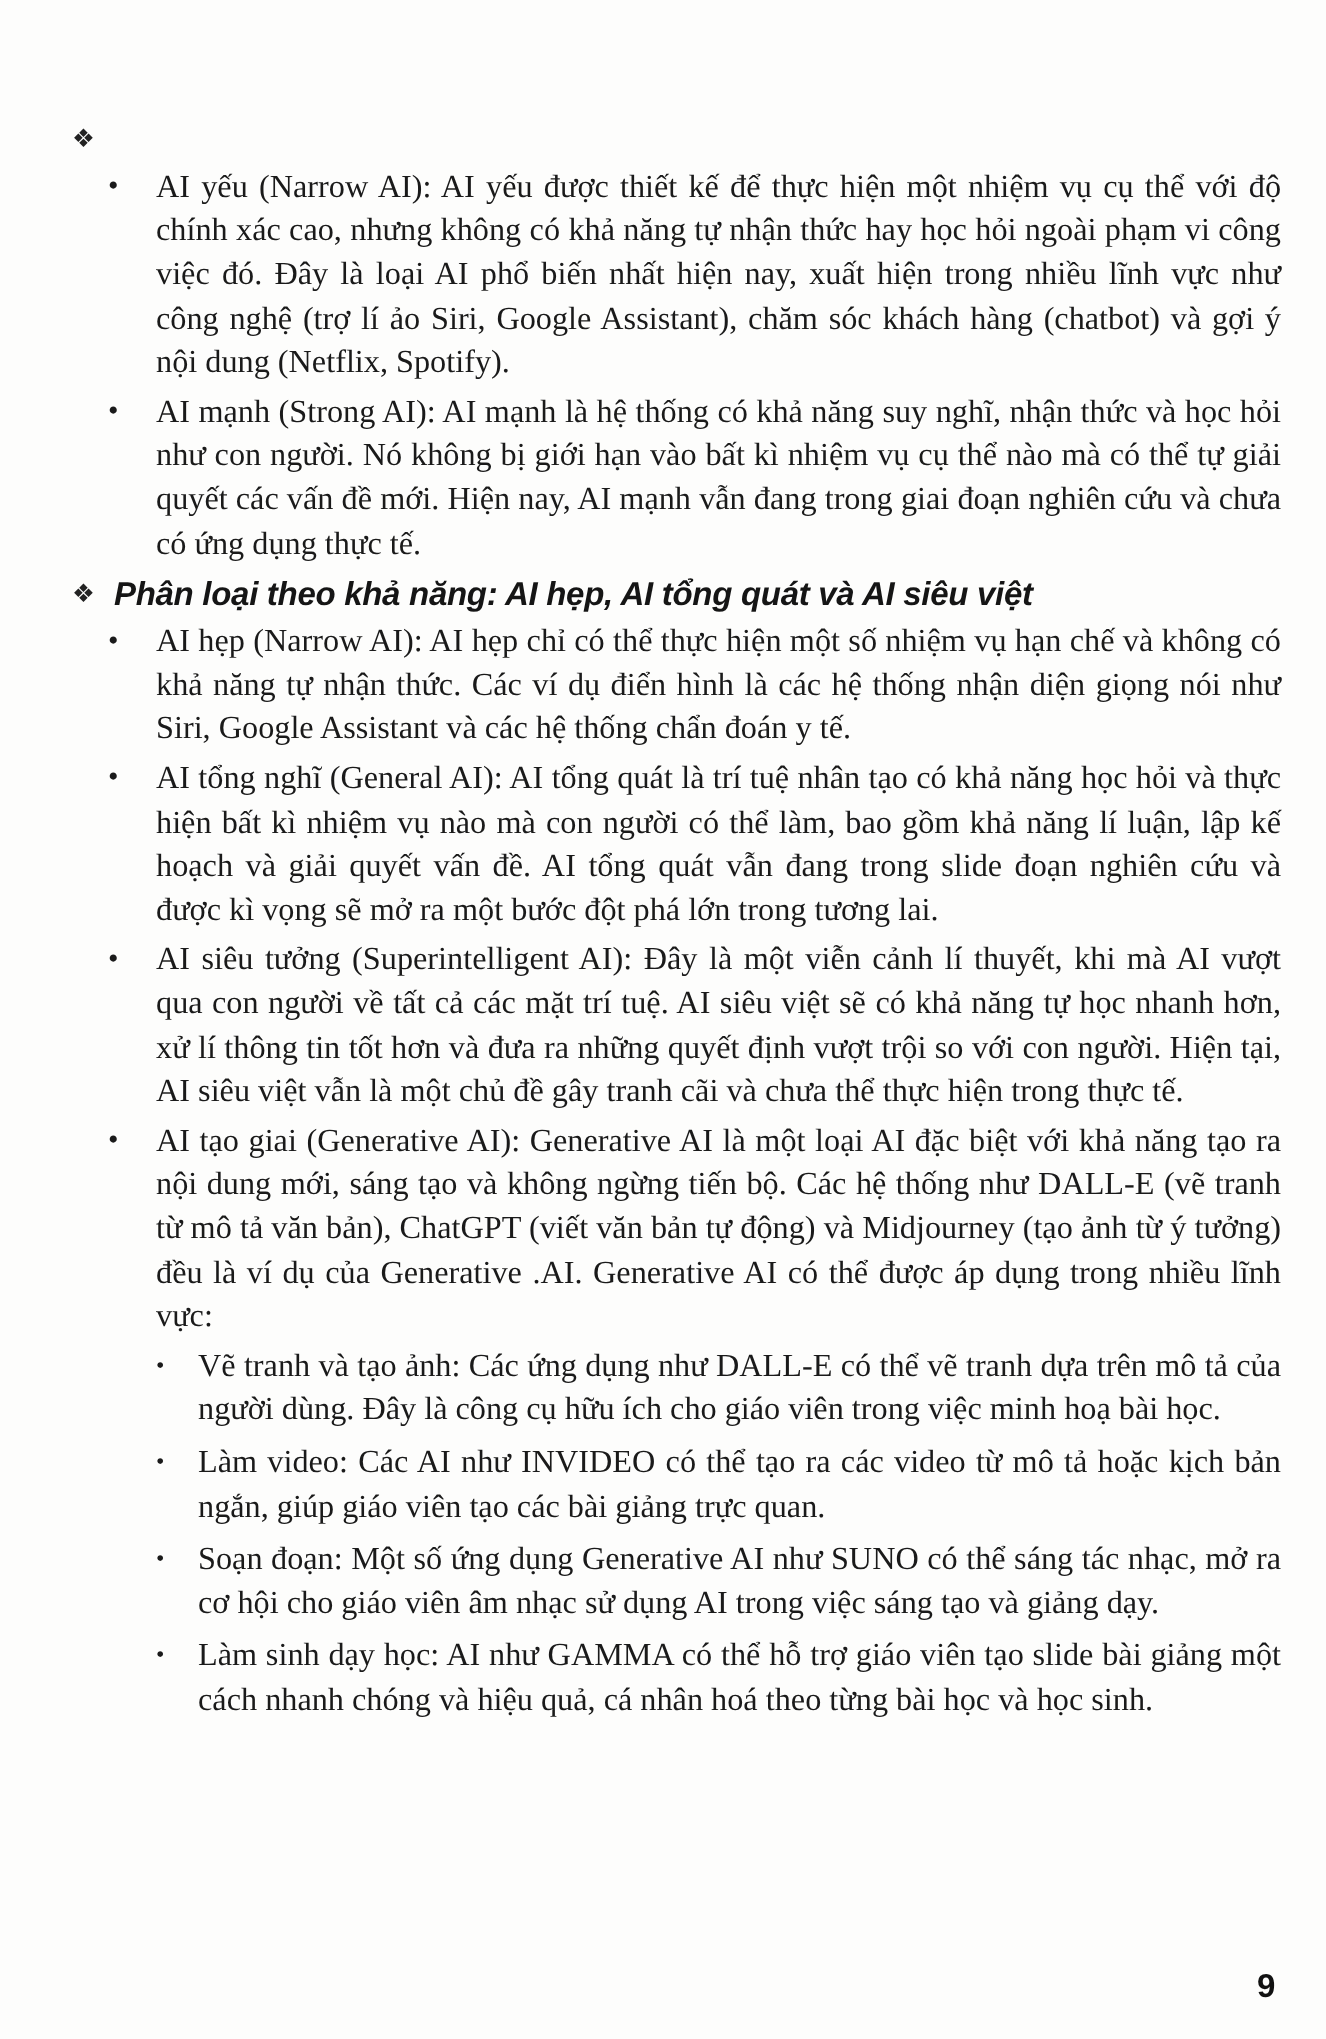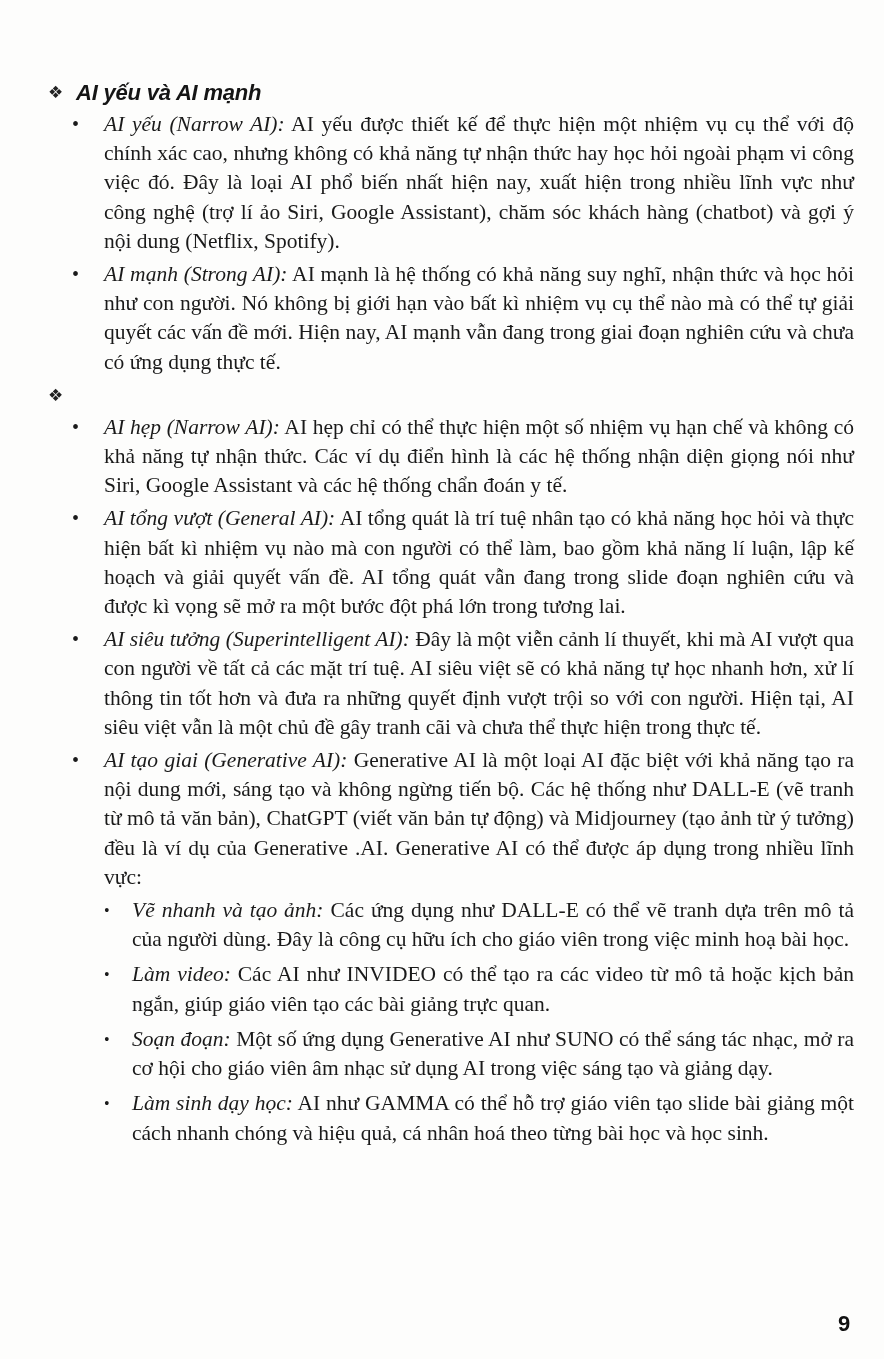--- a/index.html
+++ b/index.html
@@ -14,74 +14,74 @@
     font-size: 22px; line-height: 30px; color: #151515; margin: 0; display: flex; align-items: center;
     letter-spacing: -0.2px;
   }
   .heading .diamond { font-style: normal; font-size: 17px; width: 28px; display: inline-block; color: #222; }
   ul.l1 { list-style: none; margin: 0; padding: 0; }
   ul.l1 > li { position: relative; padding-left: 56px; font-size: 21.5px; line-height: 29.2px; text-align: justify; margin: 2px 0 4px 0; }
   ul.l1 > li > .bullet { position: absolute; left: 24px; top: 0; font-size: 20px; }
   ul.l2 { list-style: none; margin: 4px 0 0 0; padding: 0; }
   ul.l2 > li { position: relative; padding-left: 28px; font-size: 21.5px; line-height: 29.2px; text-align: justify; margin: 0 0 6px 0; }
   ul.l2 > li > .bullet { position: absolute; left: 0; top: 0; font-size: 16px; }
-  .term { font-style: italic; }
+  .term { }
   .section { margin-bottom: 0; }
   .page-number {
     position: absolute; left: 838px; top: 1311px; font-family: "Liberation Sans", "DejaVu Sans", sans-serif;
     font-weight: bold; font-size: 22px; color: #111;
   }
 </style>
 </head>
 <body>
 
 <div class="page">
   <div class="content">
 
     <div class="section">
       <h2 class="heading">
         <span class="diamond">❖</span>
-        <span>AI yếu và AI mạnh</span>
       </h2>
       <ul class="l1">
         <li>
           <span class="bullet">•</span>
           <span class="term">AI yếu (Narrow AI):</span><span> AI yếu được thiết kế để thực hiện một nhiệm vụ cụ thể với độ chính xác cao, nhưng không có khả năng tự nhận thức hay học hỏi ngoài phạm vi công việc đó. Đây là loại AI phổ biến nhất hiện nay, xuất hiện trong nhiều lĩnh vực như công nghệ (trợ lí ảo Siri, Google Assistant), chăm sóc khách hàng (chatbot) và gợi ý nội dung (Netflix, Spotify).</span>
         </li>
         <li>
           <span class="bullet">•</span>
           <span class="term">AI mạnh (Strong AI):</span><span> AI mạnh là hệ thống có khả năng suy nghĩ, nhận thức và học hỏi như con người. Nó không bị giới hạn vào bất kì nhiệm vụ cụ thể nào mà có thể tự giải quyết các vấn đề mới. Hiện nay, AI mạnh vẫn đang trong giai đoạn nghiên cứu và chưa có ứng dụng thực tế.</span>
         </li>
       </ul>
     </div>
 
     <div class="section">
       <h2 class="heading">
         <span class="diamond">❖</span>
+        <span>Phân loại theo khả năng: AI hẹp, AI tổng quát và AI siêu việt</span>
       </h2>
       <ul class="l1">
         <li>
           <span class="bullet">•</span>
           <span class="term">AI hẹp (Narrow AI):</span><span> AI hẹp chỉ có thể thực hiện một số nhiệm vụ hạn chế và không có khả năng tự nhận thức. Các ví dụ điển hình là các hệ thống nhận diện giọng nói như Siri, Google Assistant và các hệ thống chẩn đoán y tế.</span>
         </li>
         <li>
           <span class="bullet">•</span>
-          <span class="term">AI tổng vượt (General AI):</span><span> AI tổng quát là trí tuệ nhân tạo có khả năng học hỏi và thực hiện bất kì nhiệm vụ nào mà con người có thể làm, bao gồm khả năng lí luận, lập kế hoạch và giải quyết vấn đề. AI tổng quát vẫn đang trong slide đoạn nghiên cứu và được kì vọng sẽ mở ra một bước đột phá lớn trong tương lai.</span>
+          <span class="term">AI tổng nghĩ (General AI):</span><span> AI tổng quát là trí tuệ nhân tạo có khả năng học hỏi và thực hiện bất kì nhiệm vụ nào mà con người có thể làm, bao gồm khả năng lí luận, lập kế hoạch và giải quyết vấn đề. AI tổng quát vẫn đang trong slide đoạn nghiên cứu và được kì vọng sẽ mở ra một bước đột phá lớn trong tương lai.</span>
         </li>
         <li>
           <span class="bullet">•</span>
           <span class="term">AI siêu tưởng (Superintelligent AI):</span><span> Đây là một viễn cảnh lí thuyết, khi mà AI vượt qua con người về tất cả các mặt trí tuệ. AI siêu việt sẽ có khả năng tự học nhanh hơn, xử lí thông tin tốt hơn và đưa ra những quyết định vượt trội so với con người. Hiện tại, AI siêu việt vẫn là một chủ đề gây tranh cãi và chưa thể thực hiện trong thực tế.</span>
         </li>
         <li>
           <span class="bullet">•</span>
           <span class="term">AI tạo giai (Generative AI):</span><span> Generative AI là một loại AI đặc biệt với khả năng tạo ra nội dung mới, sáng tạo và không ngừng tiến bộ. Các hệ thống như DALL-E (vẽ tranh từ mô tả văn bản), ChatGPT (viết văn bản tự động) và Midjourney (tạo ảnh từ ý tưởng) đều là ví dụ của Generative .AI. Generative AI có thể được áp dụng trong nhiều lĩnh vực:</span>
           <ul class="l2">
             <li>
               <span class="bullet">•</span>
-              <span class="term">Vẽ nhanh và tạo ảnh:</span><span> Các ứng dụng như DALL-E có thể vẽ tranh dựa trên mô tả của người dùng. Đây là công cụ hữu ích cho giáo viên trong việc minh hoạ bài học.</span>
+              <span class="term">Vẽ tranh và tạo ảnh:</span><span> Các ứng dụng như DALL-E có thể vẽ tranh dựa trên mô tả của người dùng. Đây là công cụ hữu ích cho giáo viên trong việc minh hoạ bài học.</span>
             </li>
             <li>
               <span class="bullet">•</span>
               <span class="term">Làm video:</span><span> Các AI như INVIDEO có thể tạo ra các video từ mô tả hoặc kịch bản ngắn, giúp giáo viên tạo các bài giảng trực quan.</span>
             </li>
             <li>
               <span class="bullet">•</span>
               <span class="term">Soạn đoạn:</span><span> Một số ứng dụng Generative AI như SUNO có thể sáng tác nhạc, mở ra cơ hội cho giáo viên âm nhạc sử dụng AI trong việc sáng tạo và giảng dạy.</span>
             </li>
             <li>

